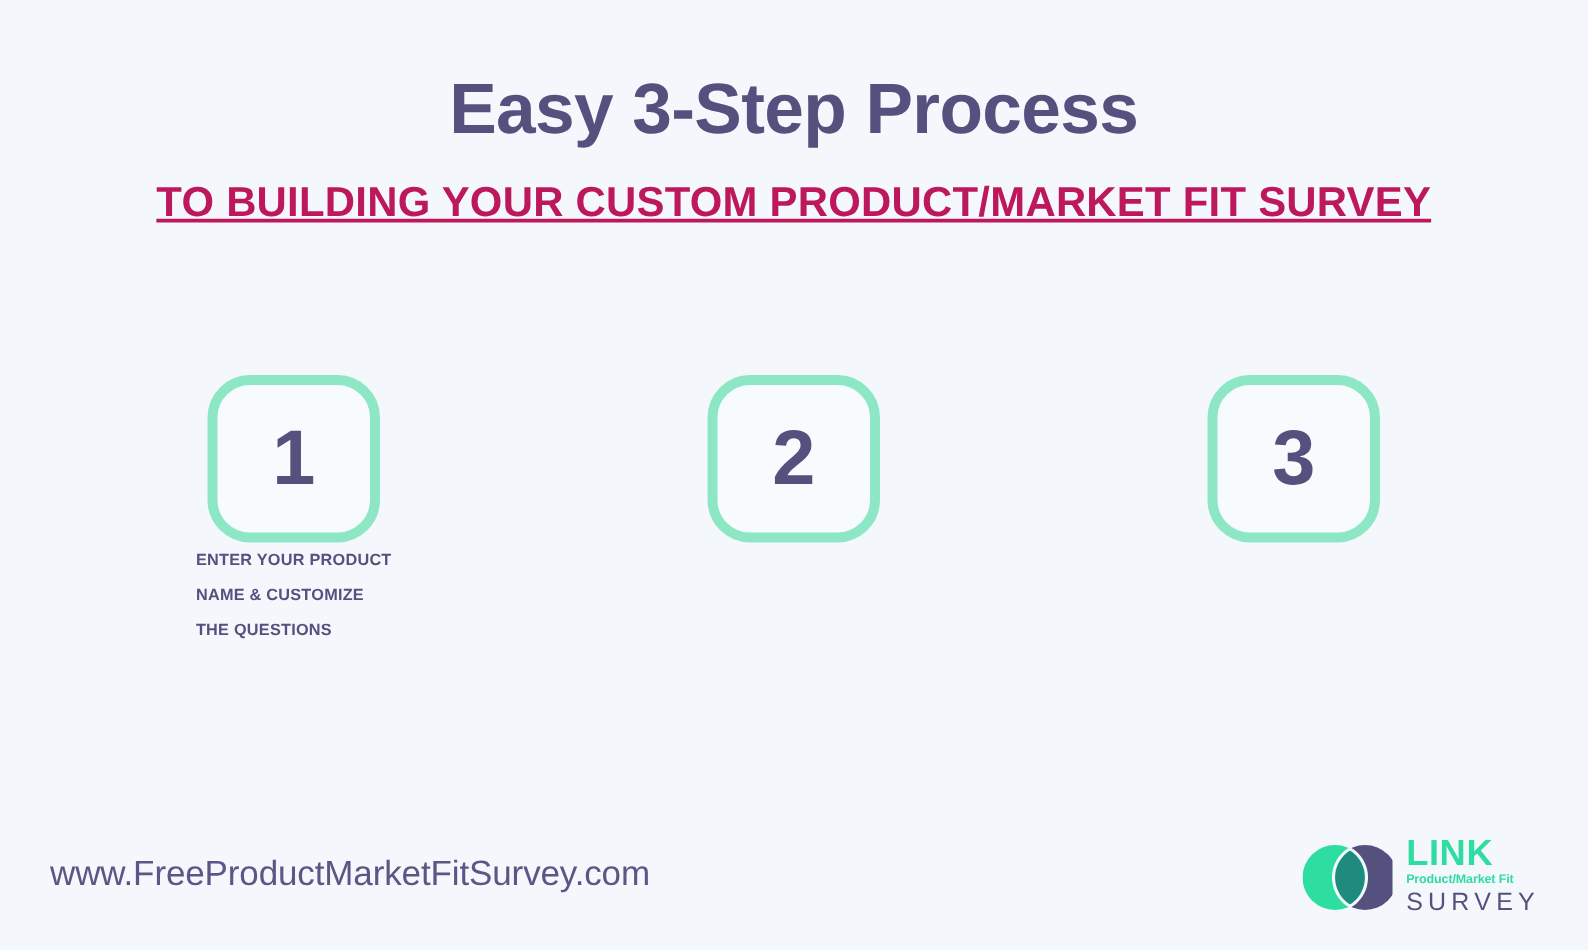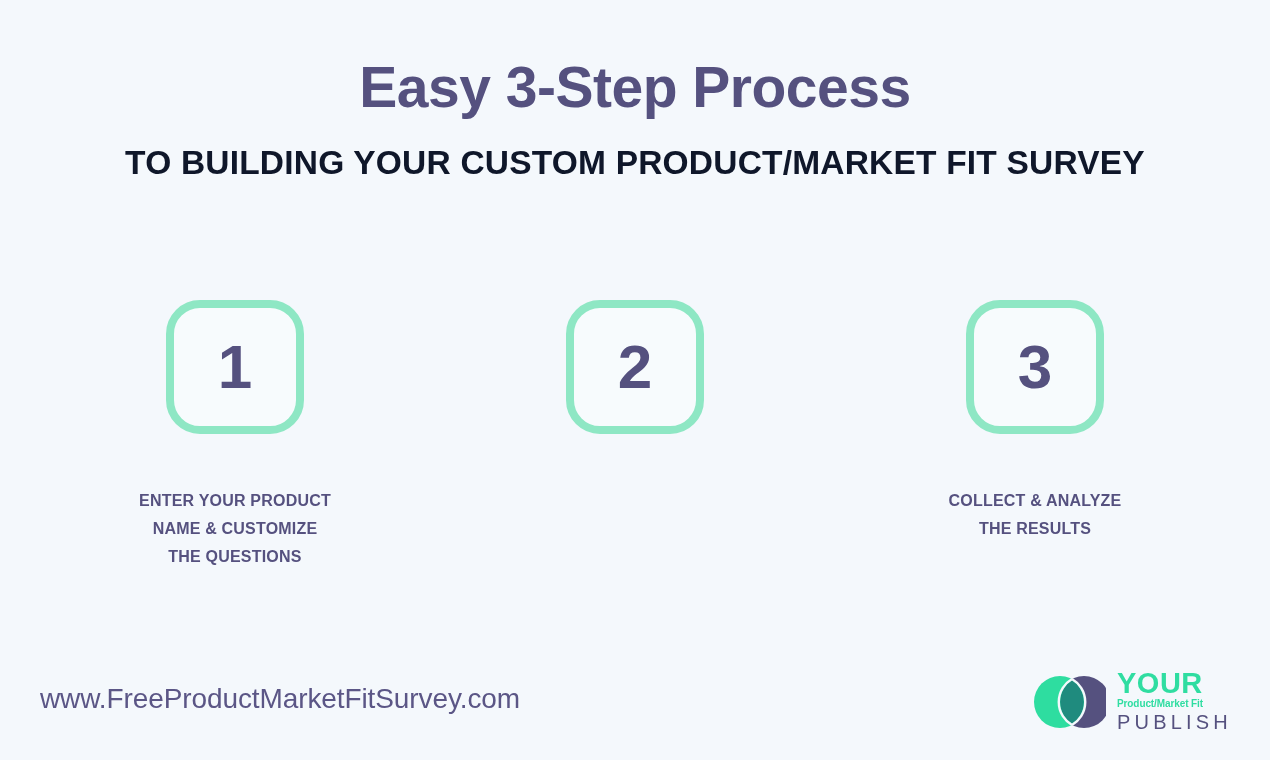--- a/index.html
+++ b/index.html
@@ -36,24 +36,25 @@
     color: #55517f;
     letter-spacing: -0.5px;
     line-height: 1.1;
     margin: 0;
   }
   .sub-title {
     margin: 0;
     padding-top: 26px;
     font-size: 33.5px;
     font-weight: bold;
-    color: #0f172a;
+    color: #be185d;
     letter-spacing: 0.2px;
     line-height: 1.1;
     white-space: nowrap;
+    text-decoration: underline;
   }
 
   
   .steps {
     position: absolute;
     top: 300px;
     left: 0;
     width: 1270px;
     display: flex;
     justify-content: center;
@@ -77,25 +78,23 @@
     justify-content: center;
   }
   .step-number {
     font-size: 62px;
     font-weight: bold;
     color: #55517f;
     line-height: 1;
     letter-spacing: 0;
   }
   .step-label {
-    margin-top: 53px;
-    font-size: 16px;
-    font-weight: bold;
-    color: #55517f;
-    text-align: center;
+    font-size: 13px;
+    font-weight: bold;
+    color: #55517f;
     line-height: 28px;
     letter-spacing: 0.2px;
     white-space: pre-line;
   }
 
   
   .footer-url {
     position: absolute;
     left: 40px;
     top: 682px;
@@ -171,38 +170,36 @@
     <div class="step">
       <div class="step-box">
         <span class="step-number">2</span>
       </div>
     </div>
 
     <div class="step">
       <div class="step-box">
         <span class="step-number">3</span>
       </div>
-      <div class="step-label">COLLECT &amp; ANALYZE
-THE RESULTS</div>
     </div>
 
   </div>
 
   <div class="footer-url">www.FreeProductMarketFitSurvey.com</div>
 
   <div class="logo">
     <div class="logo-mark">
       <svg width="72" height="56" viewBox="0 0 72 56" xmlns="http://www.w3.org/2000/svg">
         <circle cx="50" cy="28" r="26" fill="#55517f"></circle>
         <circle cx="26" cy="28" r="26" fill="#2edda0"></circle>
         <path d="M38 6.2 A26 26 0 0 1 38 49.8 A26 26 0 0 1 38 6.2 Z" fill="#1f8b7e"></path>
         <path d="M38 5.0 A26.6 26.6 0 0 0 38 51.0" fill="none" stroke="#f4f8fc" stroke-width="2.4"></path>
         <path d="M38 5.0 A26.6 26.6 0 0 1 38 51.0" fill="none" stroke="#f4f8fc" stroke-width="2.4"></path>
       </svg>
     </div>
     <div class="logo-text">
-      <span class="logo-free">YOUR</span>
+      <span class="logo-free">LINK</span>
       <span class="logo-tagline">Product/Market Fit</span>
-      <span class="logo-survey">PUBLISH</span>
+      <span class="logo-survey">SURVEY</span>
     </div>
   </div>
 
 </div>
 
 </body></html>

